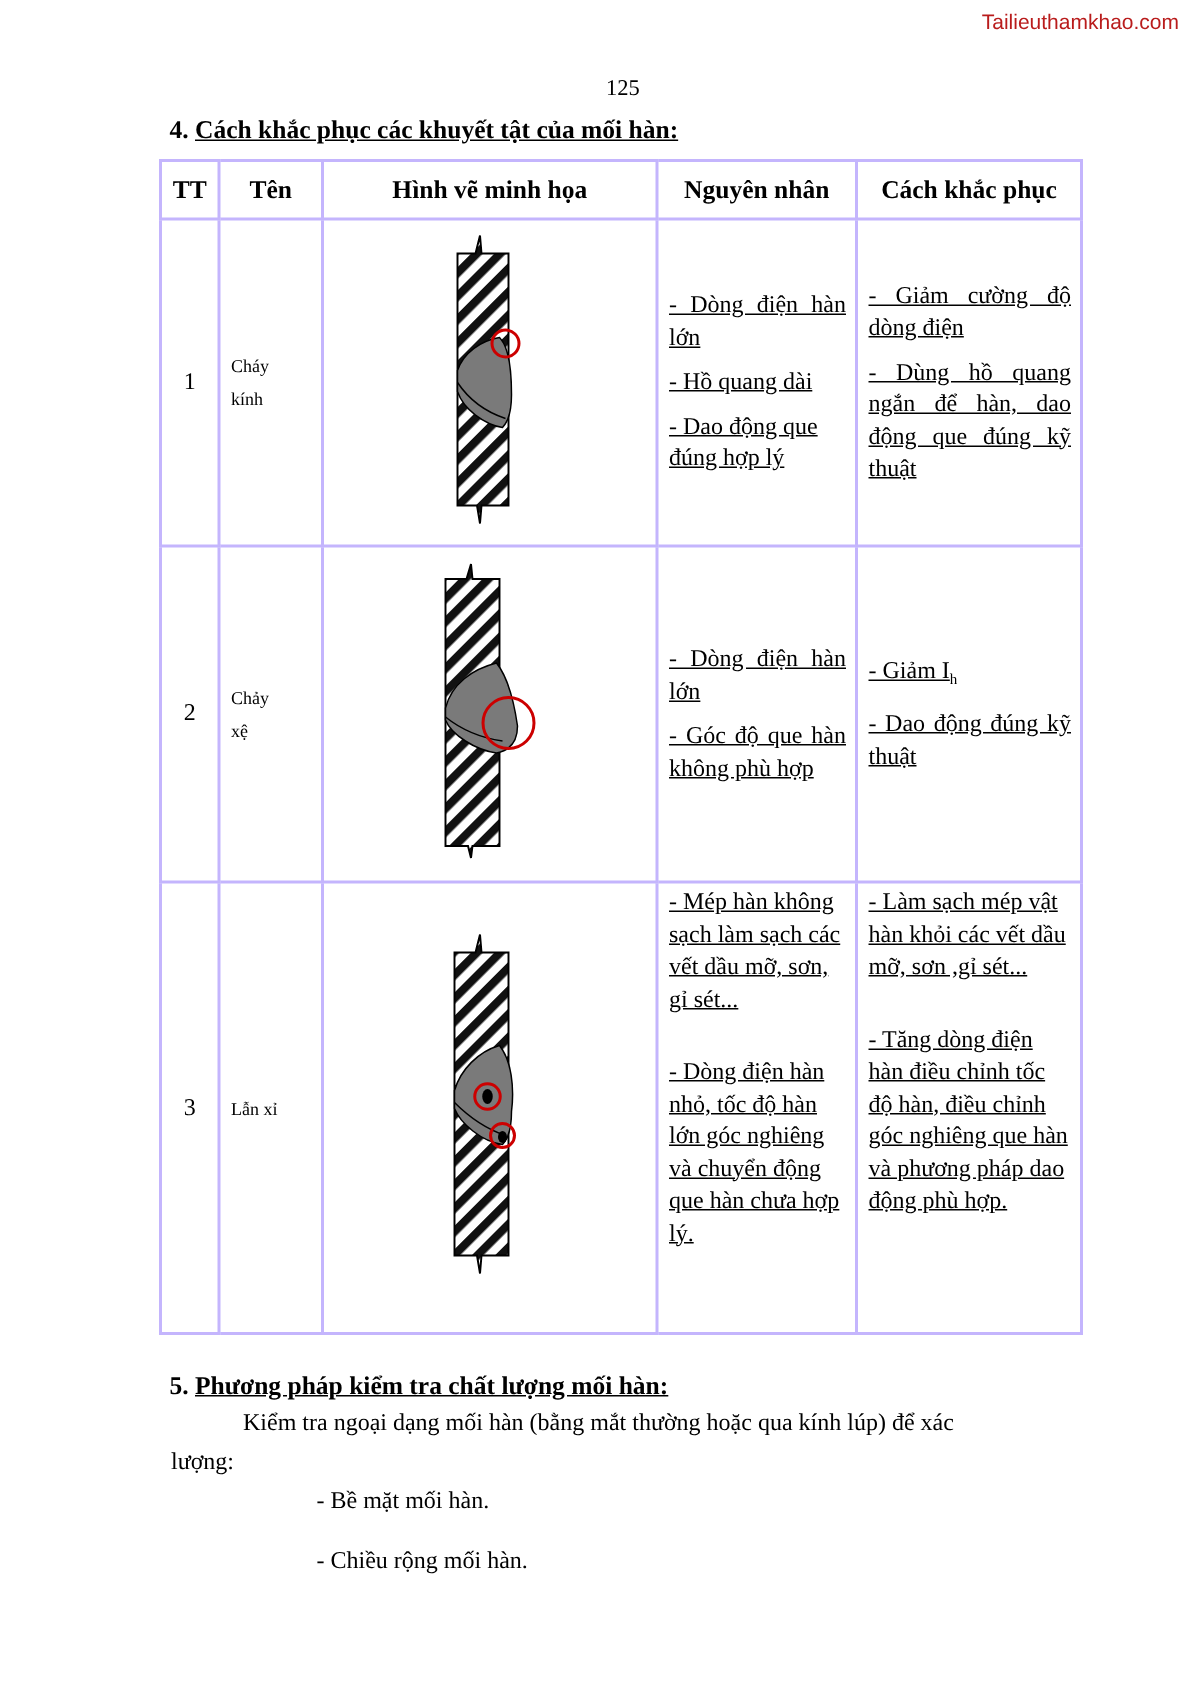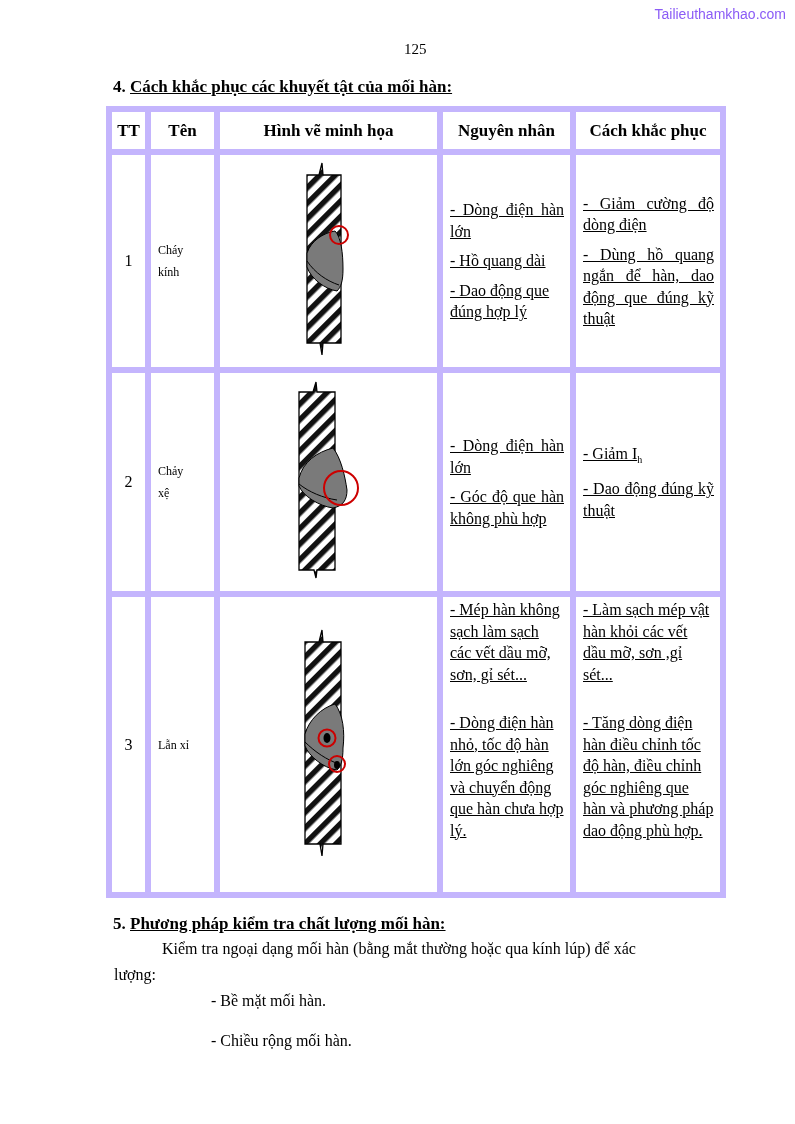--- a/index.html
+++ b/index.html
@@ -1,28 +1,28 @@
 <!DOCTYPE html>
 <html><head>
 <meta charset="utf-8">
 <style>
   html, body { margin: 0; padding: 0; background: #ffffff; }
   body { width: 795px; height: 1124px; position: relative; overflow: hidden;
          font-family: "Liberation Serif", "DejaVu Serif", serif; color: #000; }
   .watermark { position: absolute; right: 9px; top: 6px; font-family: "Liberation Sans", "DejaVu Sans", sans-serif;
-               font-size: 14px; color: #8b5cf6; letter-spacing: 0px; text-align: right; }
-  .page-number { position: absolute; left: 404px; top: 41px; font-size: 15px; }
+               font-size: 14px; color: #b91c1c; letter-spacing: 0px; text-align: right; }
+  .page-number { position: absolute; left: 404px; top: 51px; font-size: 15px; }
   .heading { position: absolute; left: 113px; font-size: 17px; font-weight: bold; }
   .heading .u { text-decoration: underline; }
   .h4 { top: 77px; }
   .h5 { top: 914px; }
 
   table.defects { position: absolute; left: 106px; top: 106px; border-collapse: collapse;
                   table-layout: fixed; width: 614px; }
-  table.defects td, table.defects th { border: 6px solid #c4b5fd; padding: 0; vertical-align: middle; }
+  table.defects td, table.defects th { border: 2px solid #c4b5fd; padding: 0; vertical-align: middle; }
   table.defects { border: 2px solid #8a8a8a; }
   th { font-size: 17px; font-weight: bold; height: 37px; text-align: center; }
   td.tt { text-align: center; font-size: 16px; }
   td.name { font-size: 12px; padding-left: 7px !important; line-height: 22px; }
   td.fig { text-align: center; }
   td.txt { font-size: 16px; line-height: 21.5px; padding: 0 6px 0 7px !important; text-decoration: underline; }
   td.txt p { margin: 0 0 8px 0; }
   td.txt p:last-child { margin-bottom: 0; }
   .just { text-align: justify; }
   .gap { height: 19px; }

